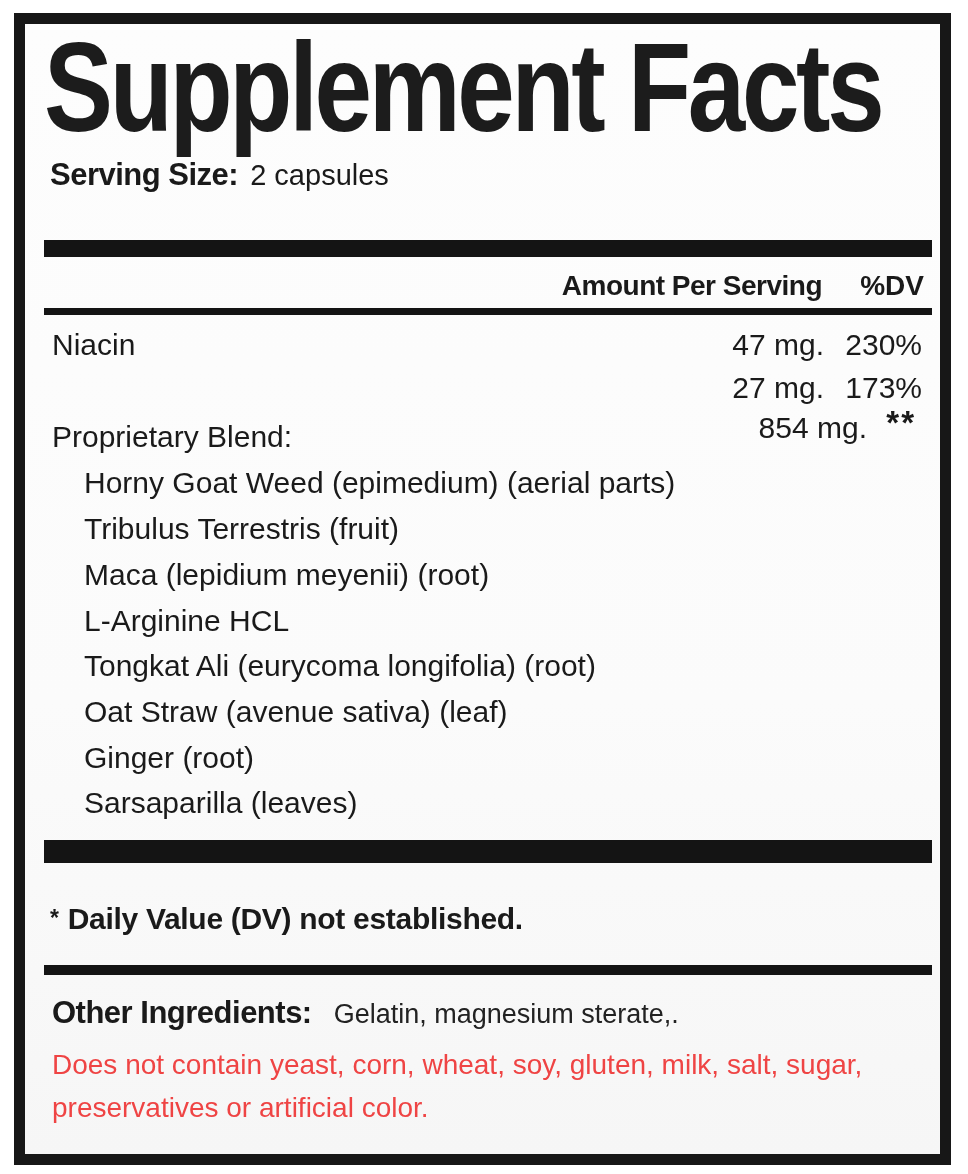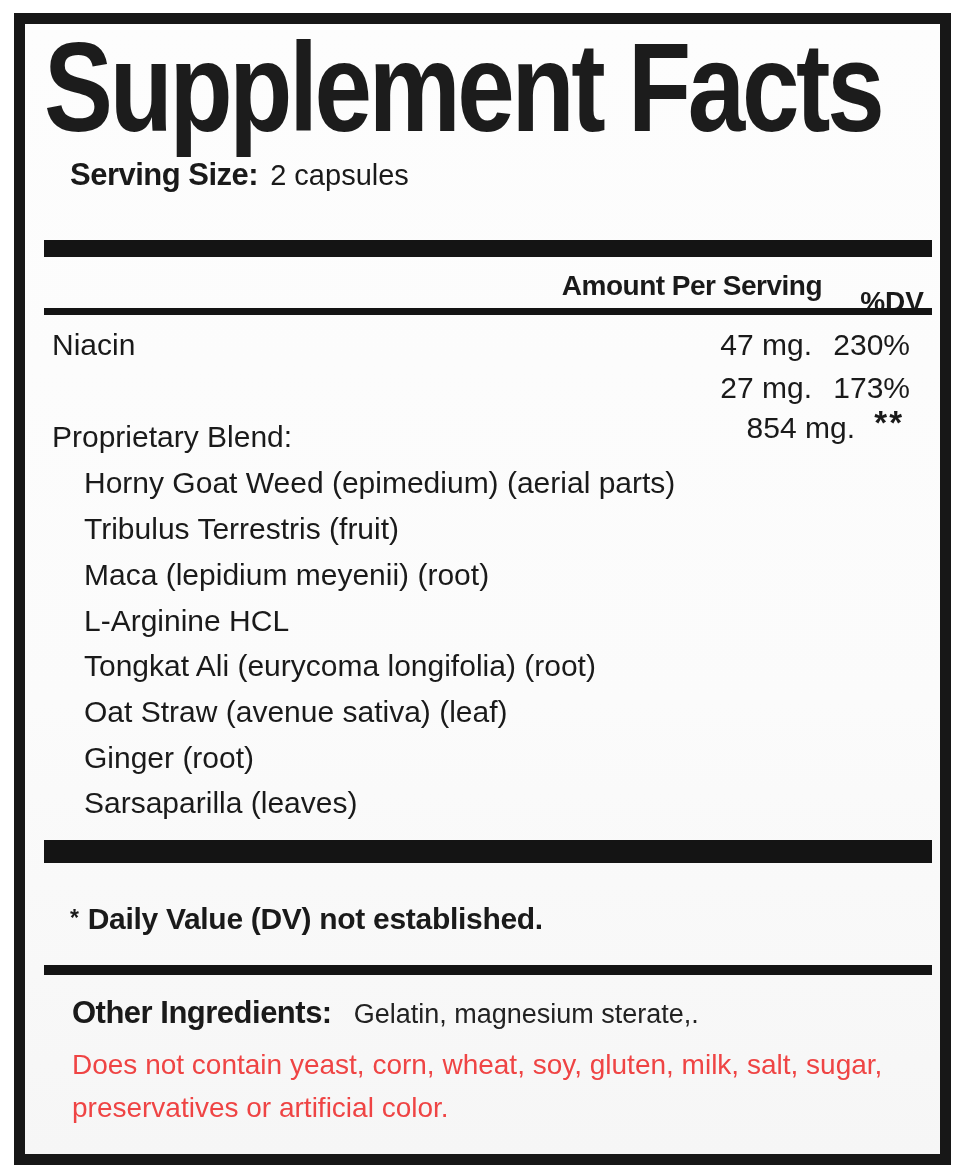--- a/index.html
+++ b/index.html
@@ -34,43 +34,43 @@
     font-size: 126px;
     font-weight: bold;
     letter-spacing: -4px;
     line-height: 1.05;
     transform: scaleX(0.82);
     transform-origin: left top;
     white-space: nowrap;
     color: #1c1c1c;
   }
 
-  .line { white-space: nowrap; margin-left: 20px; }
+  .line { white-space: nowrap; }
 
   .serving-row { left: 50px; height: 36px; line-height: 36px; }
   .serving-label { font-weight: bold; font-size: 31px; letter-spacing: -0.5px; }
   .serving-value { font-size: 29px; margin-left: 12px; }
 
   .bar {
     left: 44px;
     width: 888px;
     background: #141414;
   }
 
   .col-header-row { left: 0; right: 0; top: 268px; height: 36px; line-height: 36px; }
   .amount-header {
     position: absolute; right: 146px;
     font-weight: bold; font-size: 28px; letter-spacing: -0.5px;
   }
   .dv-header {
     position: absolute; right: 44px;
-    font-weight: bold; font-size: 28px; margin-top: 16px;
+    font-weight: bold; font-size: 28px;
   }
 
-  .row { left: 0; right: 12px; height: 40px; line-height: 40px; font-size: 30px; text-align: right; }
+  .row { left: 0; right: 0; height: 40px; line-height: 40px; font-size: 30px; text-align: right; }
   .row .name { position: absolute; left: 52px; }
   .row.sub .name { left: 84px; }
   .row .amt { position: absolute; right: 144px; }
   .row .dv  { position: absolute; right: 46px; }
   .row .amt.blend { right: 101px; top: -9px; }
   .row .dv.blend  { right: 52px; top: -14px; font-size: 33px; letter-spacing: 2px; font-weight: bold; }
 
   .footnote { left: 50px; top: 899px; height: 38px; line-height: 38px; font-weight: bold; font-size: 30px; letter-spacing: -0.3px; }
   .footnote .star { font-size: 23px; vertical-align: 3px; margin-right: 9px; }
 

